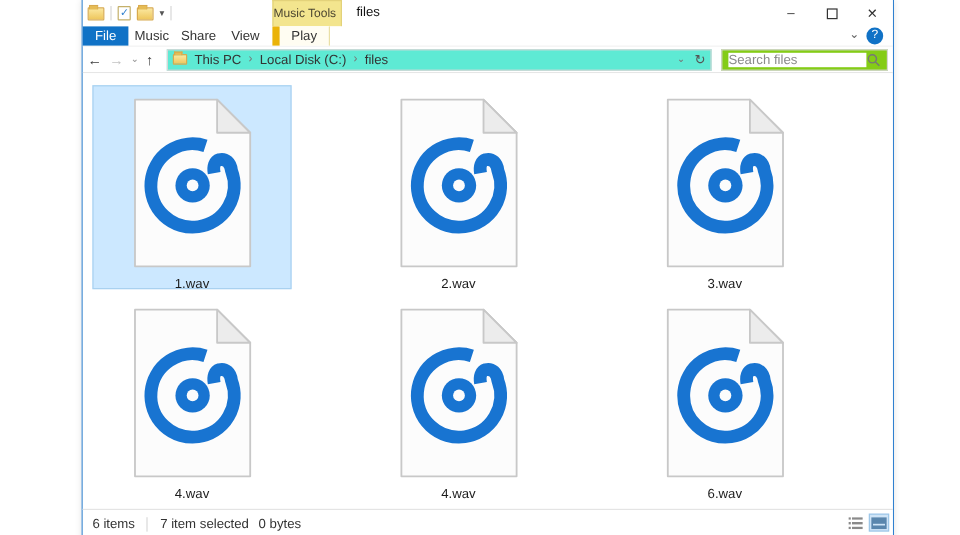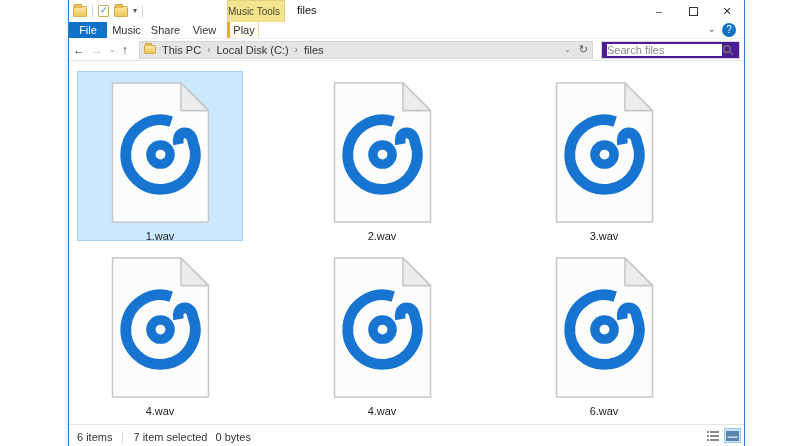--- a/index.html
+++ b/index.html
@@ -32,46 +32,46 @@
   .win-btn { width:34px; height:22px; display:flex; align-items:center; justify-content:center;
              font-size:11px; color:#333; cursor:default; }
   .maxi-box { width:9px; height:9px; border:1px solid #333; }
 
   
   .tabrow { position:relative; height:17px; background:#fff; border-bottom:1px solid #f0f0f0; }
   .tabs { display:flex; height:100%; }
   .tab { height:100%; font-size:11px; color:#333; display:flex; align-items:center; justify-content:center; }
   .tab-file { width:38px; background:#1072c6; color:#fff; }
   .tab-normal { width:39px; }
-  .tab-play { position:absolute; left:158px; top:0; width:32px; height:100%;
-    background:#fffdf2; border-left:3px solid #eab308; border-right:1px solid #e9dfa6;
+  .tab-play { position:absolute; left:158px; top:0; width:48px; height:100%;
+    background:#fffdf2; border-left:6px solid #eab308; border-right:1px solid #e9dfa6;
     display:flex; align-items:center; justify-content:center; font-size:11px; color:#333; }
   .ribbon-caret { position:absolute; right:28px; top:1px; font-size:10px; color:#666; }
   .help-btn { position:absolute; right:8px; top:1px; width:14px; height:14px; border-radius:50%;
     background:#1072c6; color:#fff; font-size:10px; text-align:center; line-height:14px; }
 
   
   .addrrow { position:relative; height:22px; background:#fff; border-bottom:1px solid #e6e6e6;
              display:flex; align-items:center; padding:0 4px; }
   .nav { display:flex; align-items:center; gap:6px; width:66px; font-size:12px; }
   .nav .back { color:#3b3b3b; }
   .nav .fwd { color:#c3c3c3; }
   .nav .navcaret { color:#9a9a9a; font-size:8px; }
   .nav .up { color:#3b3b3b; }
-  .crumbbox { flex:1; height:18px; border:1px solid #d6d6d6; background:#e5e5e5;
+  .crumbbox { flex:1; height:18px; border:1px solid #d6d6d6; background:#5eead4;
               display:flex; align-items:center; padding:0 4px; font-size:11px; color:#333; }
   .crumbbox .folder-mini { width:12px; height:9px; background:linear-gradient(#fbe8a0,#eec75e);
               border:1px solid #d8aa4e; border-radius:1px; margin-right:6px; position:relative; }
   .crumbbox .folder-mini:before { content:""; position:absolute; left:0; top:-3px; width:5px; height:2px;
               background:#e6bc55; border:1px solid #d8aa4e; border-bottom:none; }
   .crumb-sep { color:#777; margin:0 6px; font-size:10px; }
   .crumb-tail { margin-left:auto; display:flex; align-items:center; gap:8px; color:#555; }
   .crumb-caret { font-size:8px; color:#777; }
   .refresh { font-size:11px; color:#555; }
-  .searchbox { width:139px; height:18px; border:1px solid #d6d6d6; background:#4c1d95; margin-left:8px;
+  .searchbox { width:139px; height:18px; border:1px solid #d6d6d6; background:#84cc16; margin-left:8px;
                display:flex; align-items:center; padding:0 5px; }
   .searchbox input { border:none; outline:none; flex:1; font-size:11px; color:#333; width:100%;
                      font-family:"Liberation Sans", sans-serif; }
   .searchbox input::placeholder { color:#8a8a8a; }
 
   
   .content { position:relative; height:364px; background:#fff;
              padding:10px 0 12px 8px; display:flex; flex-wrap:wrap; align-content:flex-start; }
   .file-item { width:166px; height:170px; margin:0 56px 5px 0; display:flex; flex-direction:column;
                align-items:center; border:1px solid transparent; }

